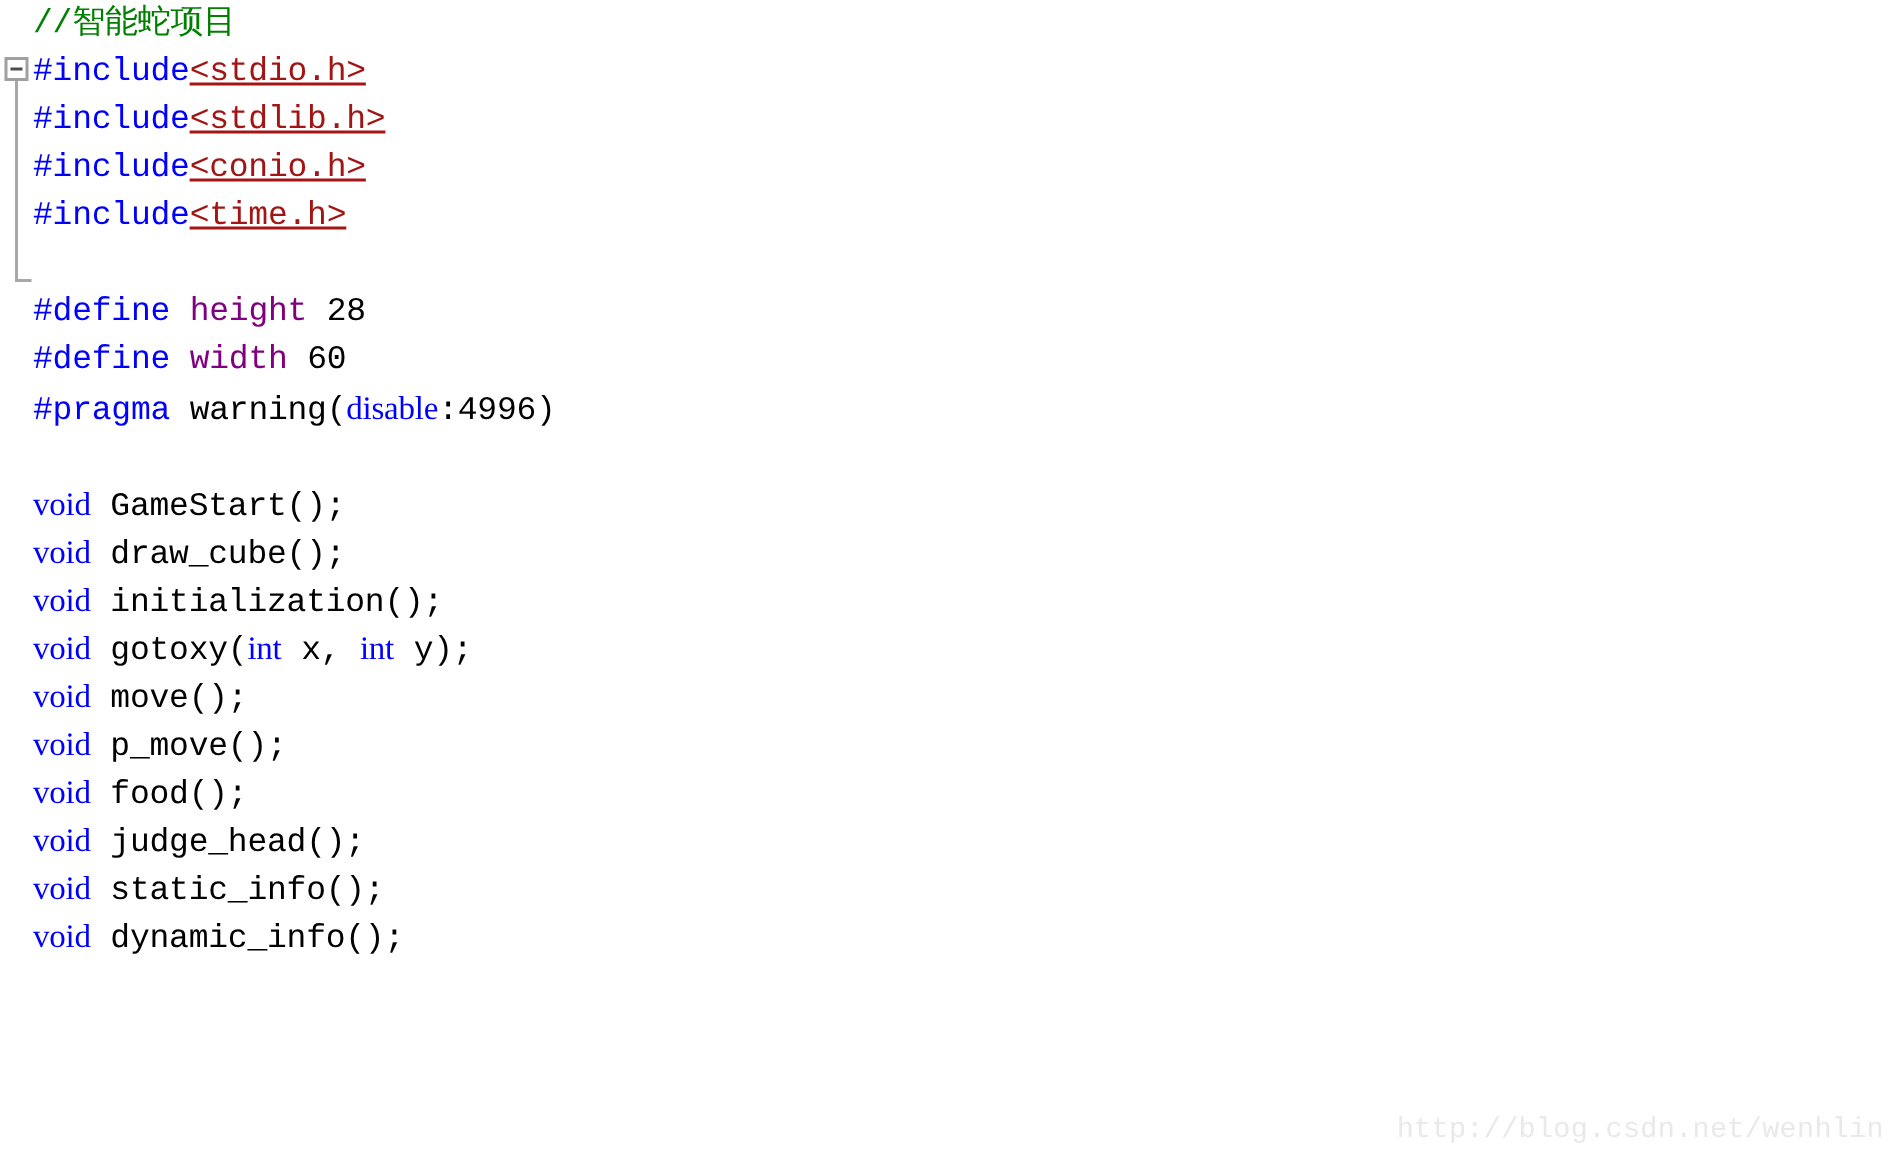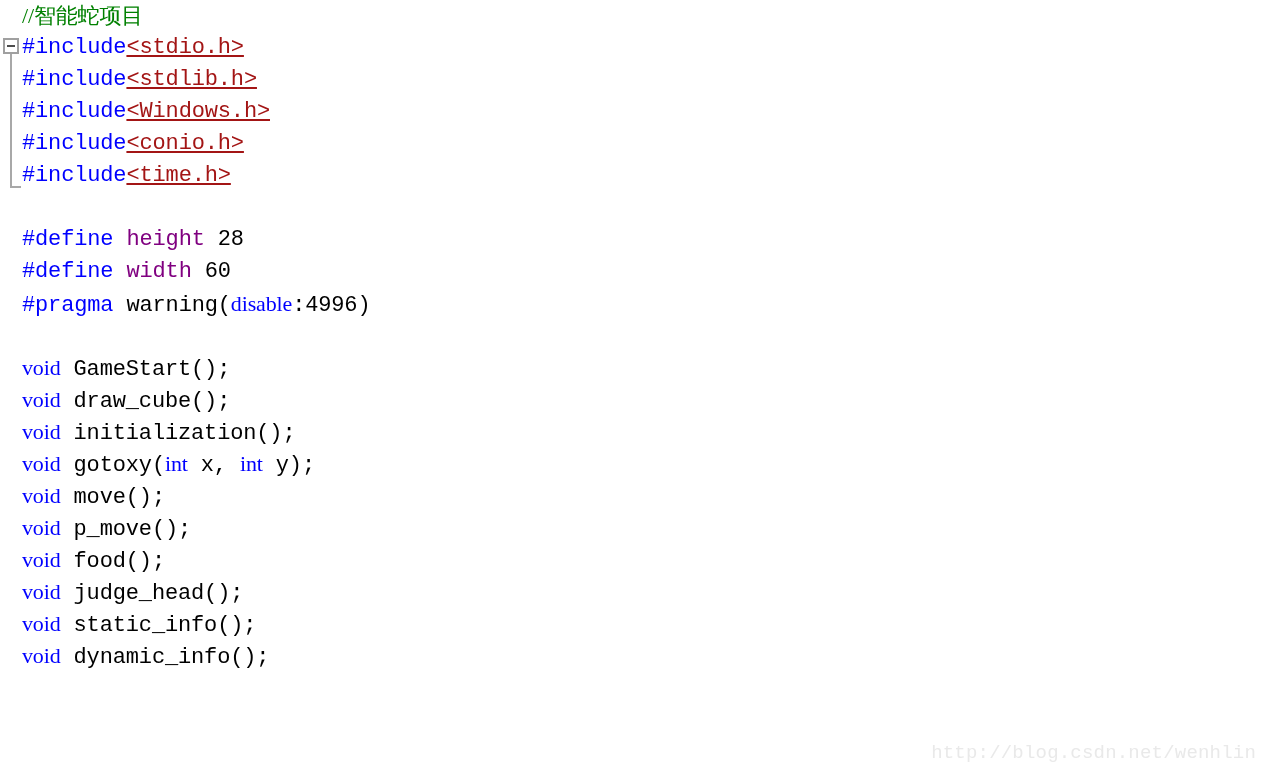--- a/index.html
+++ b/index.html
@@ -88,21 +88,21 @@
 
   .tok-comment  { color: #008000; }
   .tok-pre      { color: #0000ff; }
   .tok-header   { color: #a31515; text-decoration: underline; }
   .tok-macro    { color: #800080; }
   .tok-keyword  { color: #0000ff; font-family: Liberation Serif, serif; }
   .tok-plain    { color: #000000; }
 
   
   .tok-comment {
-    font-family: Liberation Serif, serif;
+    font-family: Liberation Mono, monospace;
   }
 
   
   #watermark {
     position: absolute;
     right: 8px;
     bottom: 6px;
     font-size: 19px;
     line-height: 22px;
     color: #e9e9e9;
@@ -121,21 +121,20 @@
       <span class="minus"></span>
     </div>
     <div class="fold-line"></div>
     <div class="fold-foot"></div>
   </div>
 
   <div id="code-lines">
       <div class="code-line"><span class="tok-comment">//智能蛇项目</span></div>
       <div class="code-line"><span class="tok-pre">#include</span><span class="tok-header">&lt;stdio.h&gt;</span></div>
       <div class="code-line"><span class="tok-pre">#include</span><span class="tok-header">&lt;stdlib.h&gt;</span></div>
-      <div class="code-line"><span class="tok-pre">#include</span><span class="tok-header">&lt;Windows.h&gt;</span></div>
       <div class="code-line"><span class="tok-pre">#include</span><span class="tok-header">&lt;conio.h&gt;</span></div>
       <div class="code-line"><span class="tok-pre">#include</span><span class="tok-header">&lt;time.h&gt;</span></div>
       <div class="code-line blank">&nbsp;</div>
       <div class="code-line"><span class="tok-pre">#define</span><span class="tok-plain"> </span><span class="tok-macro">height</span><span class="tok-plain"> 28</span></div>
       <div class="code-line"><span class="tok-pre">#define</span><span class="tok-plain"> </span><span class="tok-macro">width</span><span class="tok-plain"> 60</span></div>
       <div class="code-line"><span class="tok-pre">#pragma</span><span class="tok-plain"> warning(</span><span class="tok-keyword">disable</span><span class="tok-plain">:4996)</span></div>
       <div class="code-line blank">&nbsp;</div>
       <div class="code-line"><span class="tok-keyword">void</span><span class="tok-plain"> GameStart();</span></div>
       <div class="code-line"><span class="tok-keyword">void</span><span class="tok-plain"> draw_cube();</span></div>
       <div class="code-line"><span class="tok-keyword">void</span><span class="tok-plain"> initialization();</span></div>

